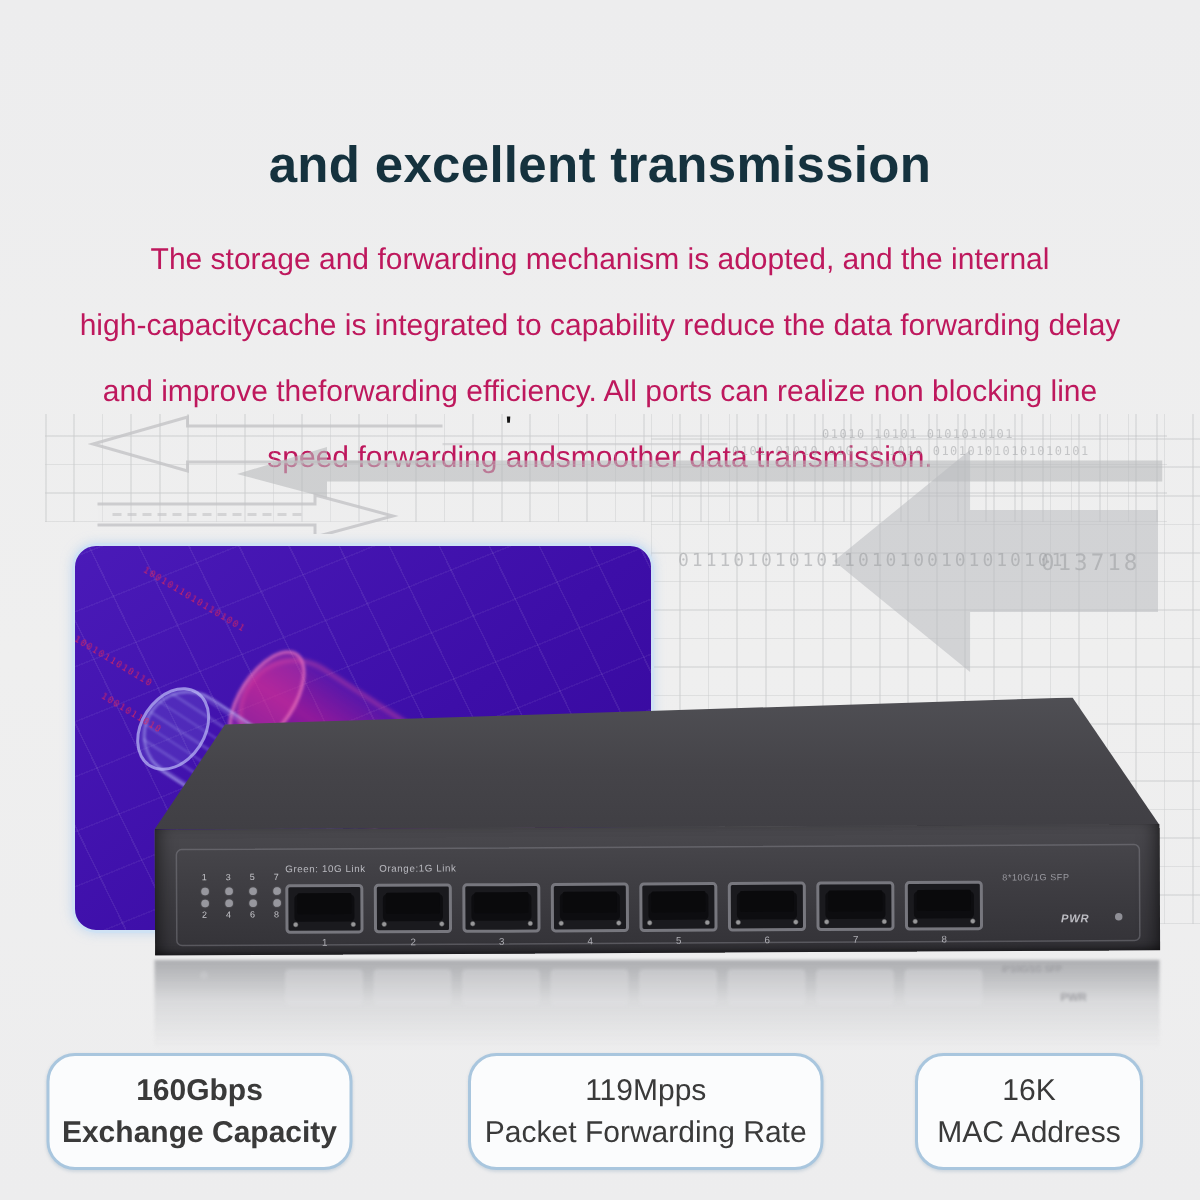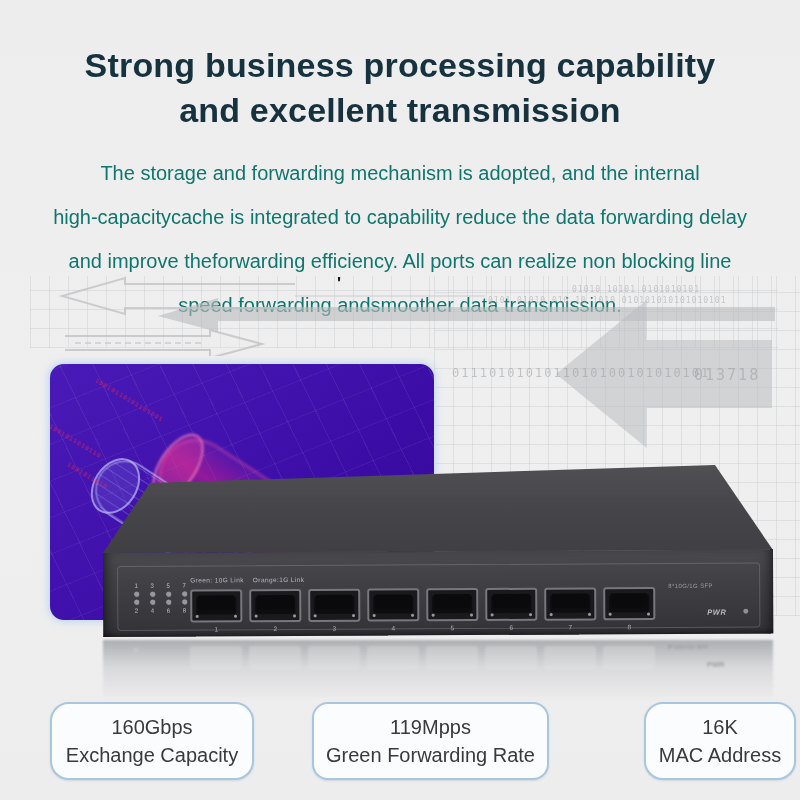--- a/index.html
+++ b/index.html
@@ -11,41 +11,41 @@
   .abs{position:absolute;}
 
   
   .headline{
     top:20px;left:0;width:800px;text-align:center;
     font-size:34px;line-height:45px;font-weight:bold;color:#15323e;
     letter-spacing:0.2px;
   }
   .description{
     top:131px;left:0;width:800px;text-align:center;
-    font-size:20px;line-height:44px;color:#0f766e;
+    font-size:20px;line-height:44px;color:#be185d;
   }
 
   
   .grid-patch{
     background-image:
       repeating-linear-gradient(0deg, rgba(178,180,182,.5) 0 1px, transparent 1px 19px),
       repeating-linear-gradient(90deg, rgba(178,180,182,.5) 0 1px, transparent 1px 19px);
     opacity:.55;
   }
   .grid-a{left:30px;top:276px;width:748px;height:72px;}
   .grid-b{left:434px;top:276px;width:366px;height:340px;}
 
   .binary{
     font-family:"DejaVu Sans Mono",monospace;color:#9b9da0;opacity:.55;
     letter-spacing:2px;white-space:nowrap;
   }
   .binary-main{left:452px;top:366px;font-size:12px;}
   .binary-right{left:694px;top:366px;font-size:15px;}
   .binary-small{font-size:8px;letter-spacing:1px;opacity:.5;}
-  .bs1{left:572px;top:285px;}
+  .bs1{left:548px;top:285px;}
   .bs2{left:488px;top:296px;}
 
   .artifact-mark{left:337px;top:274px;font-size:17px;font-weight:bold;color:#141414;}
 
   .big-arrow{
     left:556px;top:300px;width:216px;height:148px;
     background:rgba(186,188,191,.55);
     clip-path:polygon(0 50%,42% 0,42% 27%,100% 27%,100% 73%,42% 73%,42% 100%);
   }
 
@@ -152,32 +152,32 @@
   .ghost-sfp{position:absolute;left:565px;top:4px;font-size:6px;color:#6d6d74;opacity:.5;}
   .ghost-pwr{position:absolute;left:604px;top:20px;font-size:7.5px;font-weight:bold;color:#6d6d74;opacity:.5;}
 
   
   .badge{
     top:702px;height:74px;border-radius:19px;background:#fbfcfd;
     border:2px solid #a9c6de;box-shadow:0 1px 2px rgba(120,150,180,.25);
     display:flex;flex-direction:column;align-items:center;justify-content:center;
     color:#3a3a3a;font-size:20px;line-height:28px;text-align:center;
   }
-  .badge-1{left:50px;width:200px;}
-  .badge-2{left:312px;width:233px;border-radius:16px;}
-  .badge-3{left:644px;width:148px;}
+  .badge-1{left:31px;width:200px;font-weight:bold;}
+  .badge-2{left:312px;width:233px;}
+  .badge-3{left:610px;width:148px;}
 
   
   .flow-arrows{left:30px;top:276px;width:745px;height:80px;}
 </style>
 </head>
 <body>
 
 <h1 class="abs headline">
-  <span>Strong business processing capability</span><br>
+  <br>
   <span>and excellent transmission</span>
 </h1>
 
 <p class="abs description">
   <span>The storage and forwarding mechanism is adopted, and the internal</span><br>
   <span>high-capacitycache is integrated to capability reduce the data forwarding delay</span><br>
   <span>and improve theforwarding efficiency. All ports can realize non blocking line</span><br>
   <span>speed forwarding andsmoother data transmission.</span>
 </p>
 
@@ -303,18 +303,18 @@
     <span class="ghost-pwr">PWR</span>
   </div>
 </div>
 
 <div class="abs badge badge-1">
   <span>160Gbps</span>
   <span>Exchange Capacity</span>
 </div>
 <div class="abs badge badge-2">
   <span>119Mpps</span>
-  <span>Green Forwarding Rate</span>
+  <span>Packet Forwarding Rate</span>
 </div>
 <div class="abs badge badge-3">
   <span>16K</span>
   <span>MAC Address</span>
 </div>
 
 </body></html>

